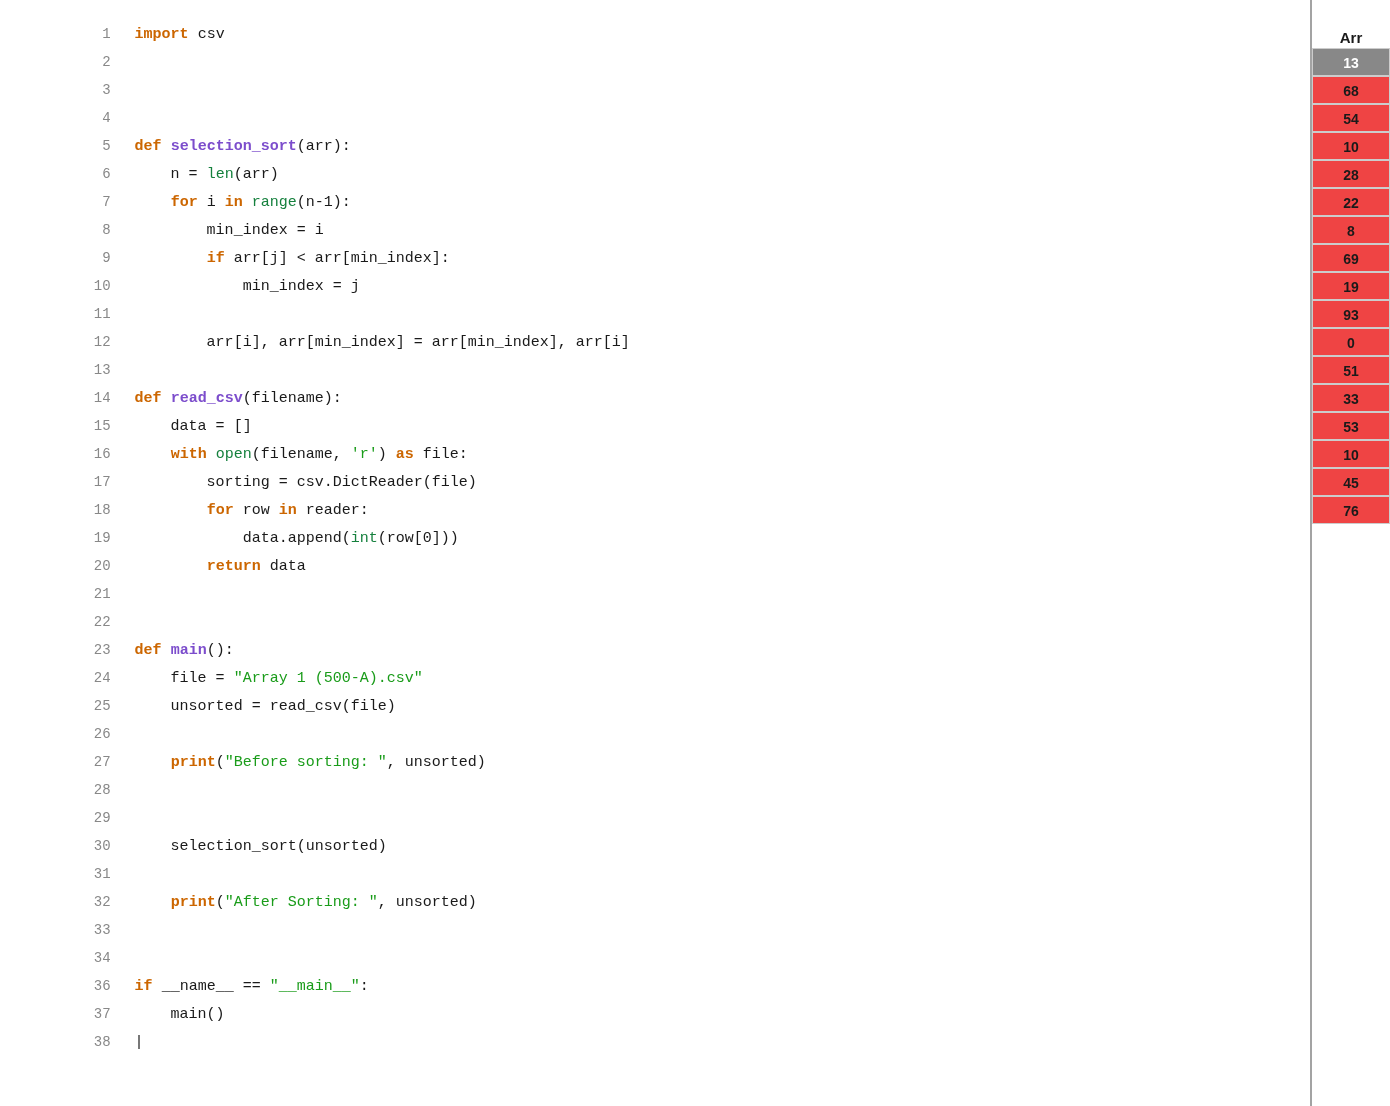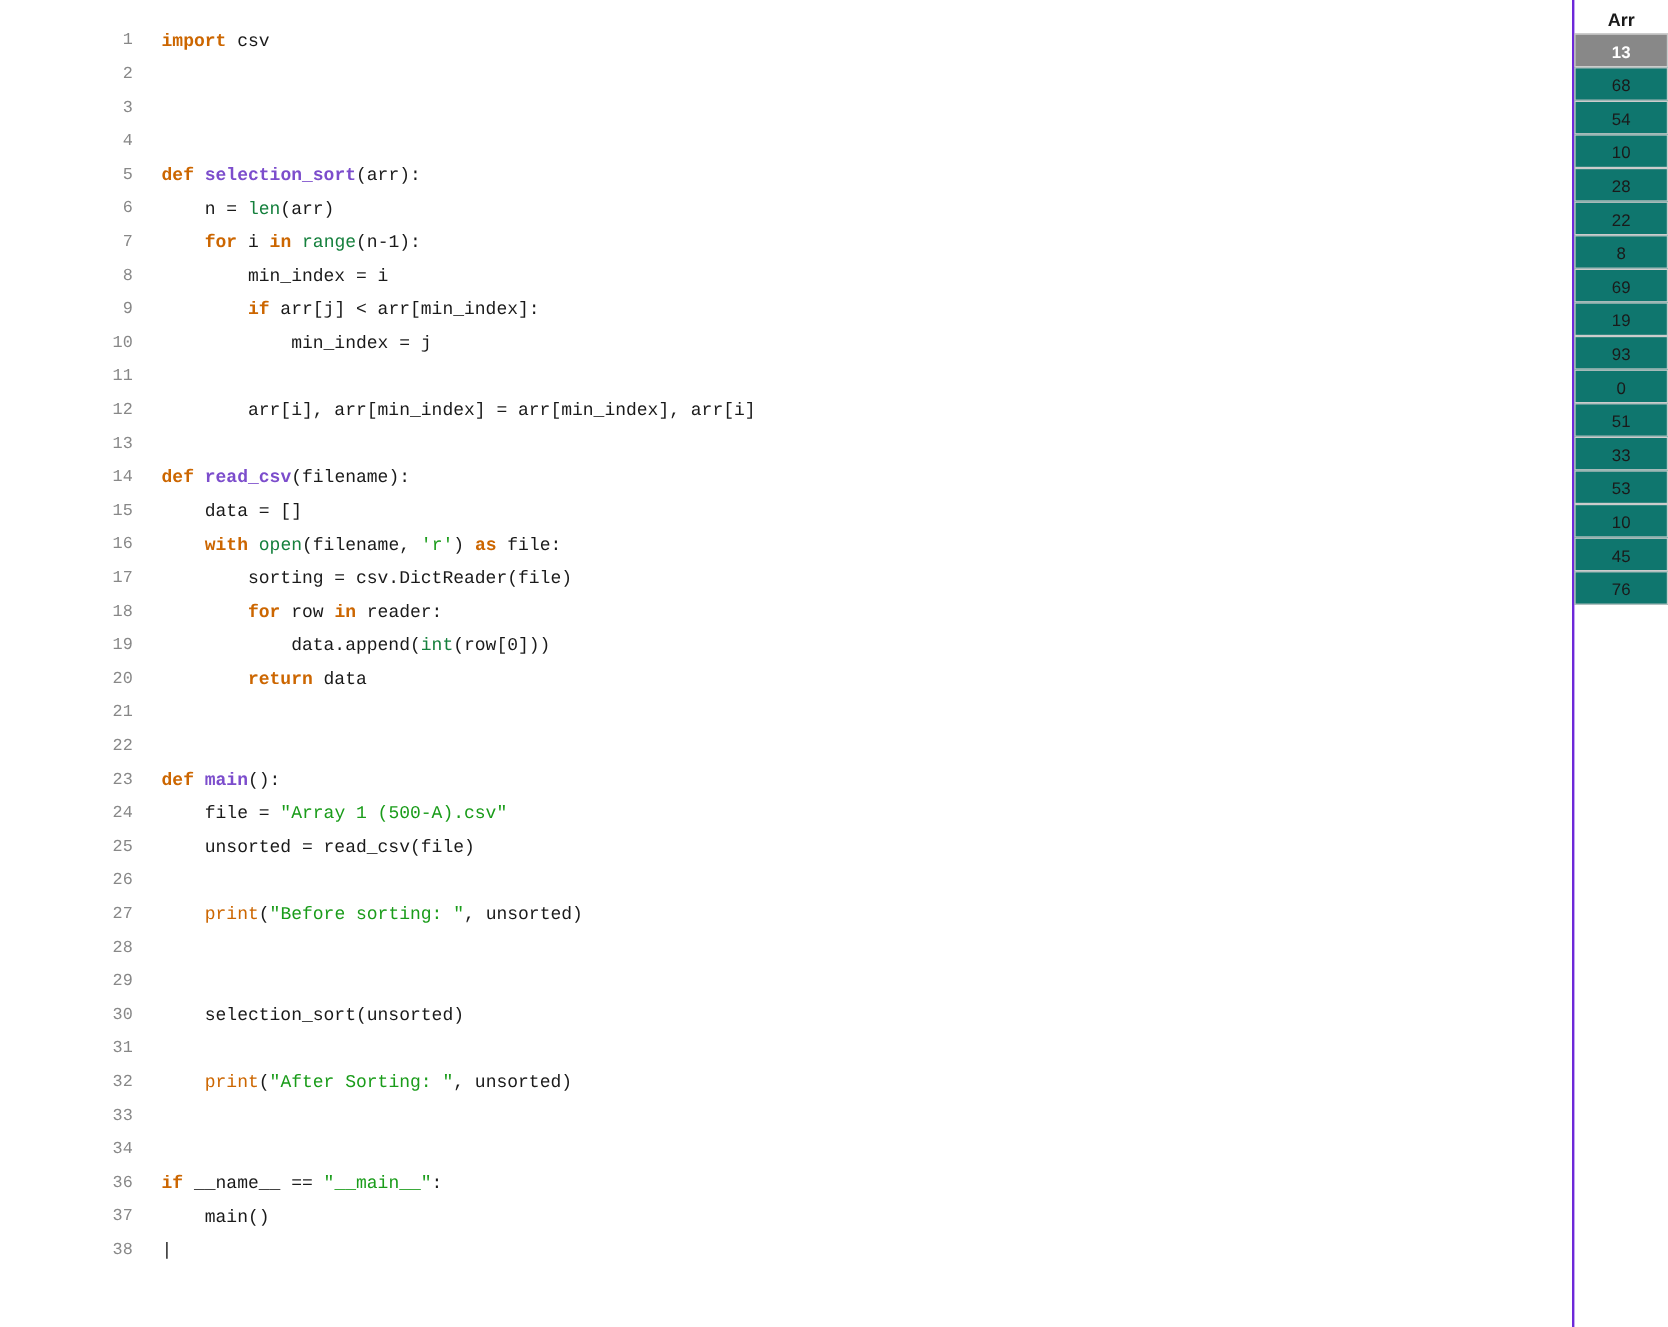--- a/index.html
+++ b/index.html
@@ -47,35 +47,36 @@
       color: #1a1a1a;
     }
 
     
     .kw-import { color: #cc6600; font-weight: bold; }
     .kw-def    { color: #cc6600; font-weight: bold; }
     .kw-for    { color: #cc6600; font-weight: bold; }
     .kw-if     { color: #cc6600; font-weight: bold; }
     .kw-with   { color: #cc6600; font-weight: bold; }
     .kw-return { color: #cc6600; font-weight: bold; }
-    .kw-print  { color: #cc6600; }
+    .kw-print  { color: #cc6600; font-weight: bold; }
     .kw-in     { color: #cc6600; font-weight: bold; }
     .kw-as     { color: #cc6600; font-weight: bold; }
 
     .fn-name   { color: #7c4dcc; font-weight: bold; }
     .builtin   { color: #15803d; }
     .string    { color: #1a9c1a; }
     .plain     { color: #1a1a1a; }
 
     
     .array-panel {
       width: 80px;
-      border-left: 2px solid #6d28d9;
+      border-left: 2px solid #a3a3a3;
       display: flex;
       flex-direction: column;
+      padding-top: 20px;
     }
 
     .array-header {
       text-align: center;
       font-family: Arial, sans-serif;
       font-size: 15px;
       font-weight: bold;
       color: #1a1a1a;
       padding: 4px 0;
       height: 28px;
@@ -83,21 +84,22 @@
     }
 
     .array-cell {
       text-align: center;
       font-family: Arial, sans-serif;
       font-size: 14px;
       color: #1a1a1a;
       border: 1px solid #ccc;
       height: 28px;
       line-height: 28px;
-      background: #0f766e;
+      background: #ef4444;
+      font-weight: bold;
     }
 
     .array-cell.highlight {
       background: #888;
       color: #fff;
       font-weight: bold;
     }
   </style>
 </head>
 <body>

